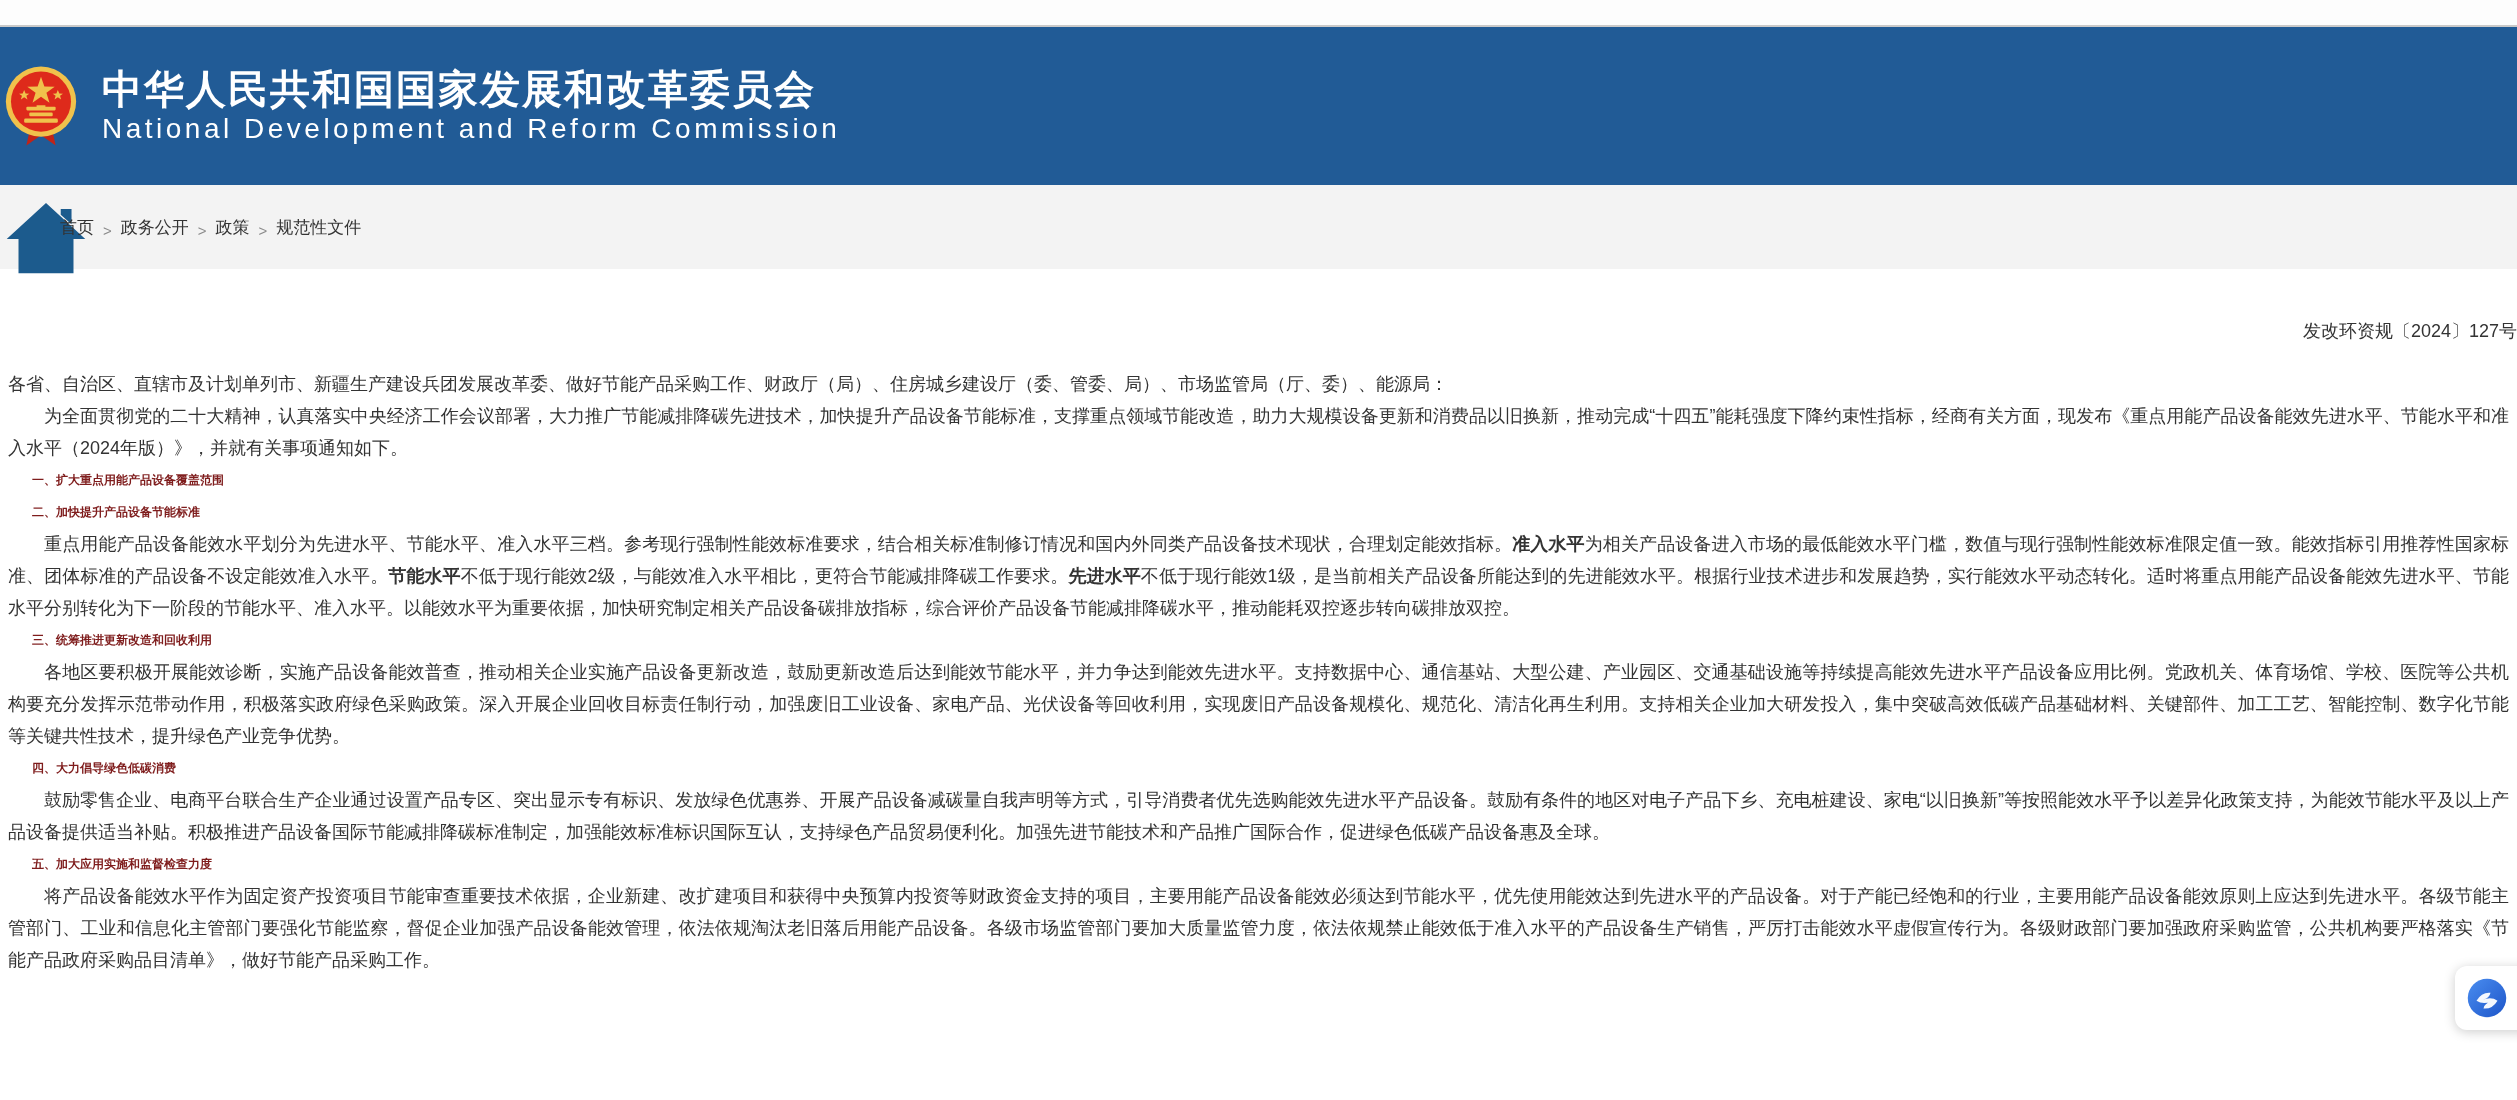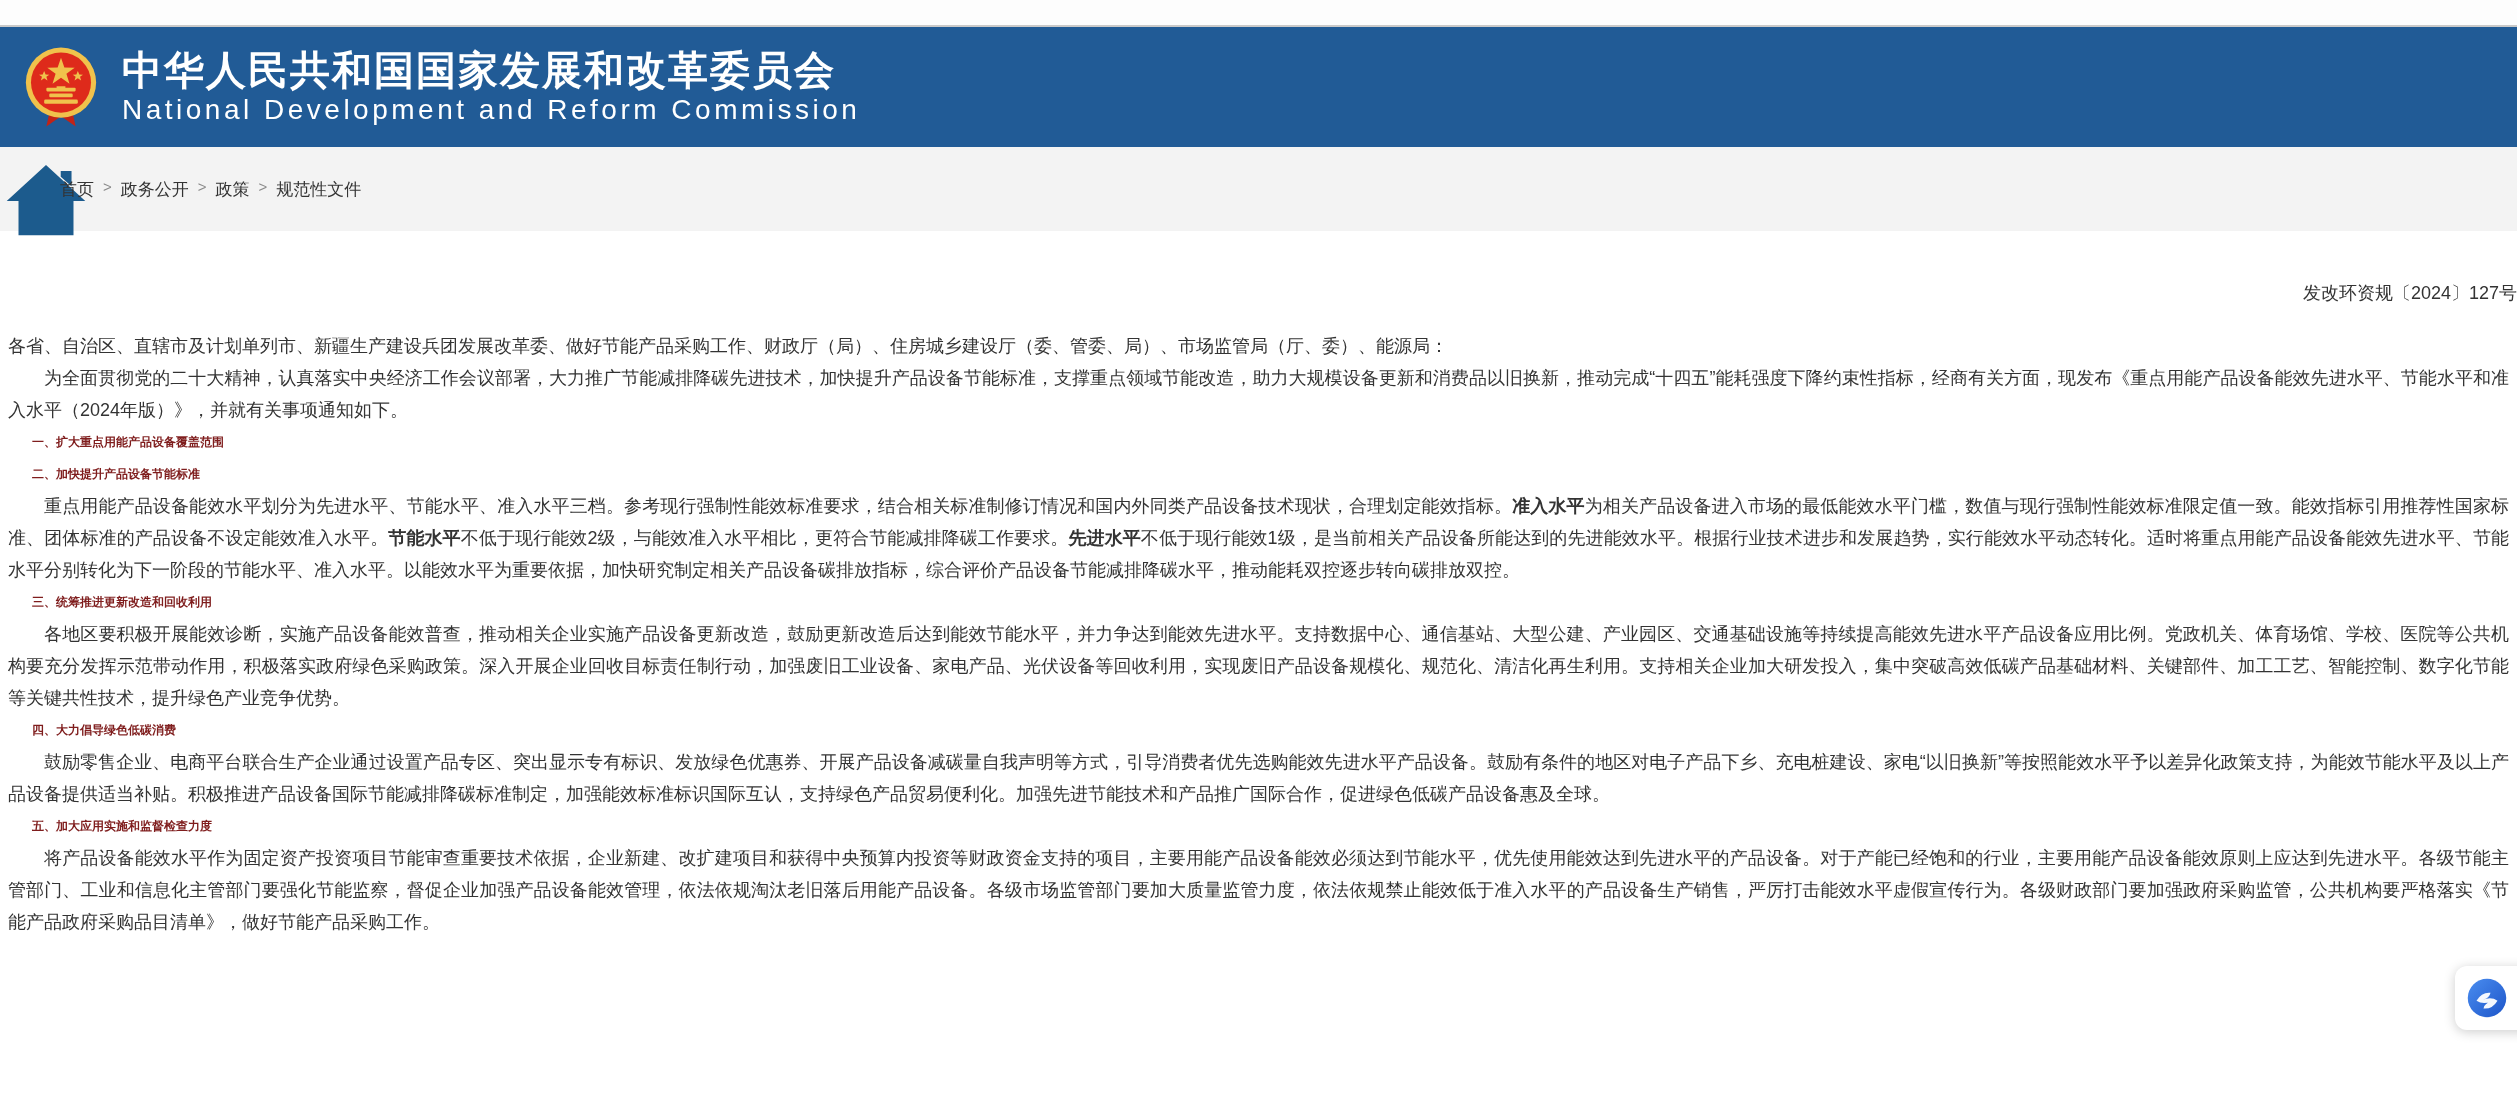--- a/index.html
+++ b/index.html
@@ -6,34 +6,34 @@
   body {
     width:2517px; height:1100px; overflow:hidden; position:relative;
     background:#ffffff;
     font-family:"Liberation Sans","DejaVu Sans",sans-serif;
   }
   
   .top-strip { height:25px; background:#fdfdfd; border-bottom:2px solid #c9c9c9; }
 
   
   .site-header {
-    height:120px; background:#215b96;
-    display:flex; align-items:center; padding-left:24px; box-sizing:border-box;
+    height:158px; background:#215b96;
+    display:flex; align-items:center; padding-left:4px; box-sizing:border-box;
   }
   .emblem { width:74px; height:82px; margin-right:24px; flex:0 0 auto; }
   .org-titles { display:flex; flex-direction:column; color:#fff; cursor:pointer; }
   .org-cn { font-size:40px; font-weight:bold; letter-spacing:2px; line-height:1.12; }
   .org-en { font-size:28px; letter-spacing:3.5px; margin-top:1px; white-space:nowrap; }
 
   
   .breadcrumb-bar { position:relative; height:84px; background:#f3f3f3; }
   .home-icon { position:absolute; left:6px; top:18px; width:80px; height:72px; cursor:pointer; }
   .crumbs {
     position:absolute; left:60px; top:31px; z-index:2;
-    font-size:17px; color:#333; display:flex; align-items:flex-start;
+    font-size:17px; color:#333; display:flex; align-items:flex-end;
   }
   .crumb { color:#333; text-decoration:none; cursor:pointer; }
   .crumb-sep { color:#8a8a8a; margin:0 9px; font-size:15px; }
 
   
   .content { padding-top:4px; }
   .doc-title { text-align:center; color:#333; font-weight:bold; font-size:21px; line-height:32px; }
   .doc-number { text-align:right; color:#333; font-size:18px; line-height:20px; margin-top:48px; }
   .doc-body {
     margin-top:27px; padding:0 8px; color:#333;

